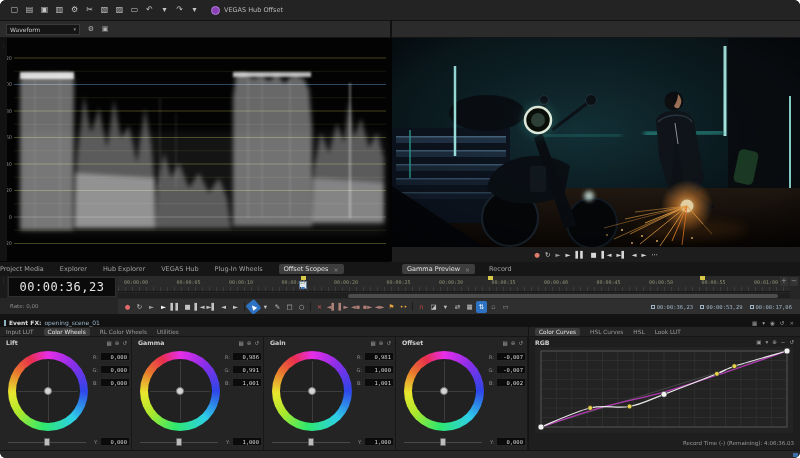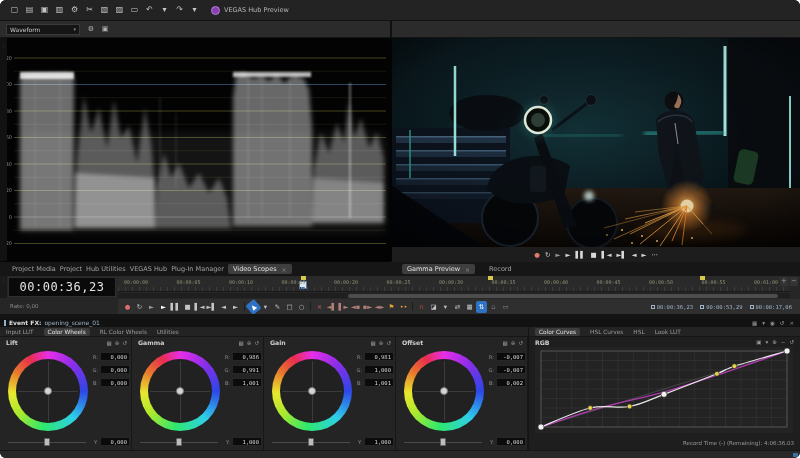--- a/index.html
+++ b/index.html
@@ -26,21 +26,21 @@
 
   
   .preview { position:absolute; left:392px; top:21px; width:408px; height:241px; background:#191919; }
   .preview-header { height:17px; background:#2b2b2b; border-bottom:1px solid #141414; }
   .video { position:relative; width:408px; height:209px; background:#000; }
   .transport { height:15px; background:#1d1d1d; display:flex; align-items:center; justify-content:center; gap:5px; }
   .transport .icn { font-size:6.5px; color:#d8d8d8; line-height:10px; }
 
   
   .tabrow { position:absolute; left:0; top:262px; width:800px; height:14px; background:#161616; display:flex; align-items:center; font-size:6.5px; }
-  .tabs-left { display:flex; gap:4px; padding-left:12px; width:392px; }
+  .tabs-left { display:flex; gap:16px; width:392px; }
   .tabs-right { display:flex; gap:14px; padding-left:10px; }
   .tab { color:#a0a0a0; white-space:nowrap; display:flex; align-items:center; }
   .tab.active { background:#3e3e3e; color:#e0e0e0; padding:1px 5px; border-radius:2px; }
   .tab .x { margin-left:5px; color:#8a8a8a; font-size:6px; }
 
   
   .timeline { position:absolute; left:0; top:276px; width:800px; height:38px; background:#262626; }
   .tc-grip { position:absolute; left:0; top:0; width:7px; height:22px; background:#1a1a1a; color:#4a4a4a; font-size:6px; line-height:4px; padding-top:2px; text-align:center; }
   .tc-box { position:absolute; left:8px; top:1px; width:108px; height:20px; background:#0a0a0a; border:1px solid #2e2e2e; display:flex; align-items:center; justify-content:center; font-family:"DejaVu Sans Mono", monospace; font-size:12px; color:#e4e4e4; letter-spacing:.5px; }
   .rate-row { position:absolute; left:0; top:23px; width:118px; height:15px; font-size:5.5px; color:#8a8a8a; line-height:15px; padding-left:10px; }
@@ -124,21 +124,21 @@
         <span class="icn">✂</span>
         <span class="icn">▧</span>
         <span class="icn">▨</span>
         <span class="icn">▭</span>
         <span class="icn">↶</span>
         <span class="icn">▾</span>
         <span class="icn">↷</span>
         <span class="icn">▾</span>
       </span>
     <span class="hub-dot"></span>
-    <span class="hub-label">VEGAS Hub Preview</span>
+    <span class="hub-label">VEGAS Hub Offset</span>
   </div>
 
   <div class="scopes">
     <div class="scope-header">
       <div class="scope-select">
         <span class="lbl">Waveform</span>
         <span class="car">▾</span>
       </div>
       <span id="scope-icons">
           <span class="icn">⚙</span>
@@ -351,33 +351,33 @@
         <span class="icn">···</span>
       </div>
   </div>
 
   <div class="tabrow">
     <div class="tabs-left" id="tabs-left">
         <span class="tab">
           <span>Project Media</span>
         </span>
         <span class="tab">
-          <span>Project</span>
+          <span>Explorer</span>
         </span>
         <span class="tab">
-          <span>Hub Utilities</span>
+          <span>Hub Explorer</span>
         </span>
         <span class="tab">
           <span>VEGAS Hub</span>
         </span>
         <span class="tab">
-          <span>Plug-In Manager</span>
+          <span>Plug-In Wheels</span>
         </span>
         <span class="tab active">
-          <span>Video Scopes</span>
+          <span>Offset Scopes</span>
           <span class="x">×</span>
         </span>
       </div>
     <div class="tabs-right" id="tabs-right">
         <span class="tab active">
           <span>Gamma Preview</span>
           <span class="x">×</span>
         </span>
         <span class="tab">
           <span>Record</span>

